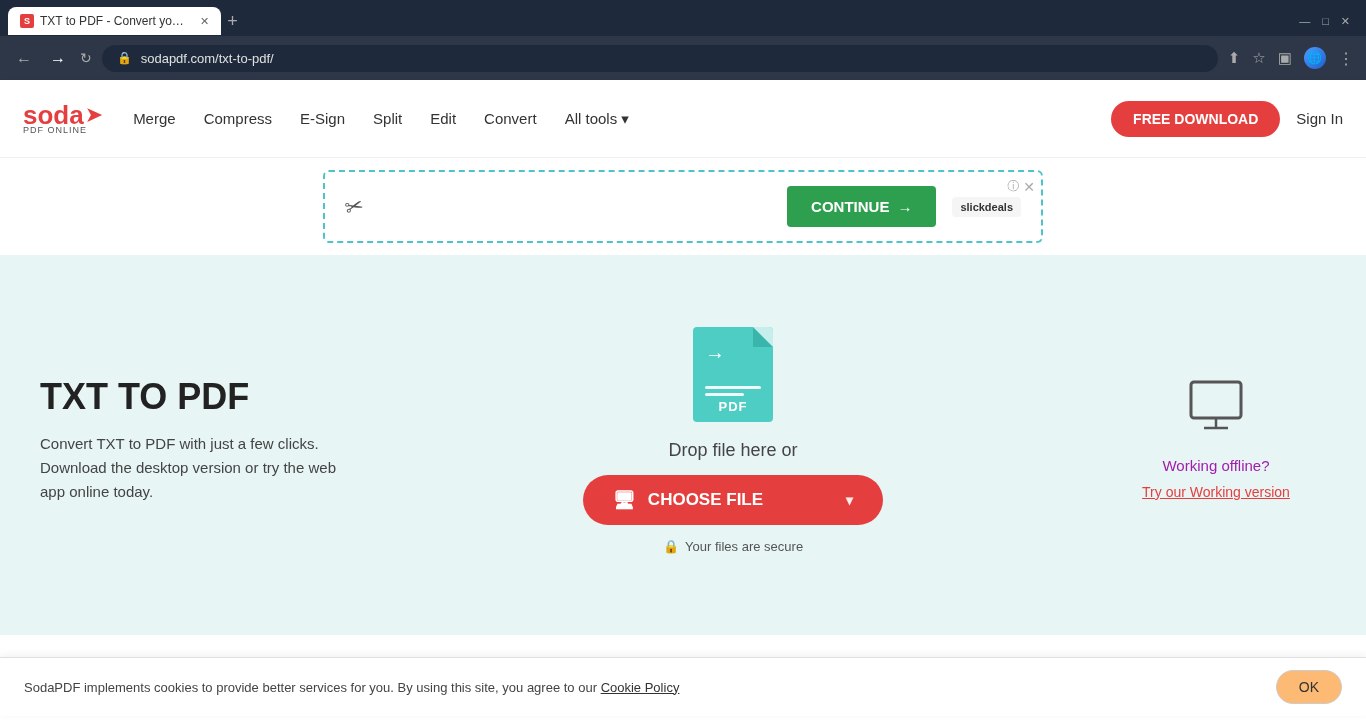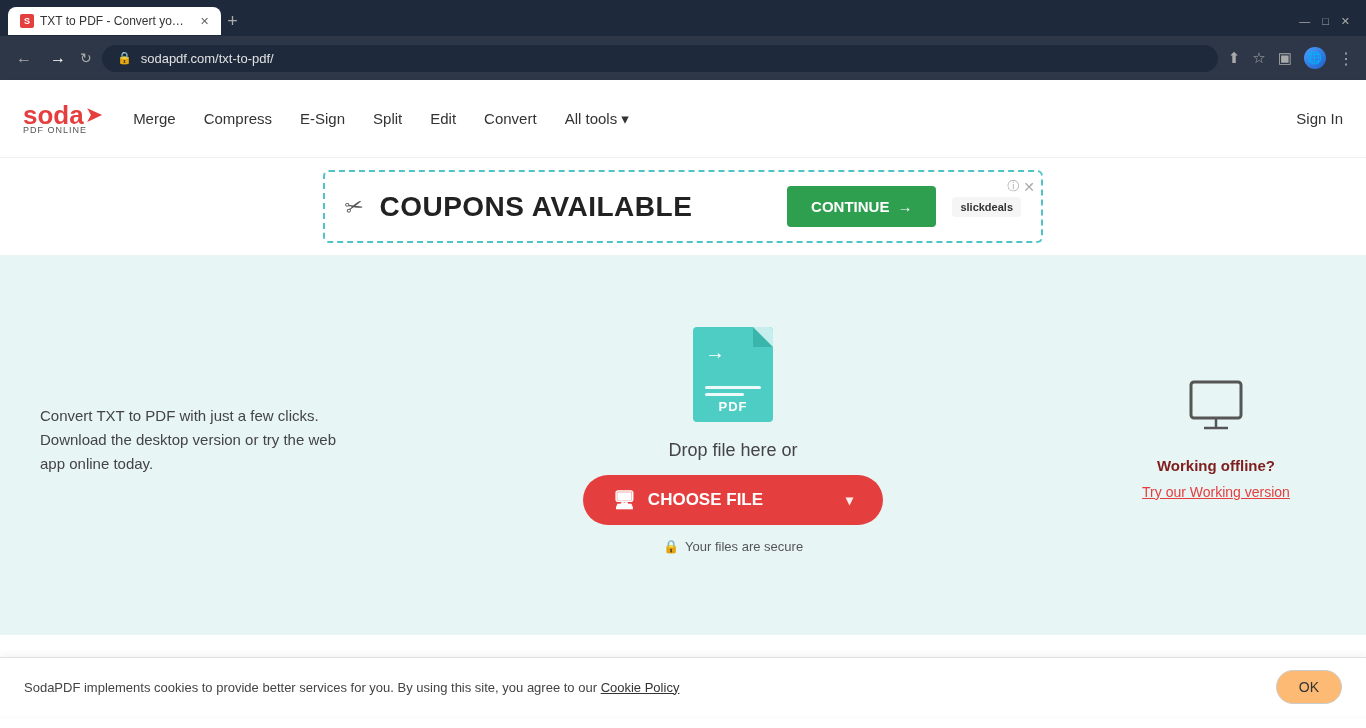--- a/index.html
+++ b/index.html
@@ -439,23 +439,23 @@
       flex-direction: column;
       align-items: center;
       gap: 10px;
     }
     .monitor-display-icon {
       font-size: 52px;
       color: #555;
     }
     .working-offline {
       font-size: 15px;
-      color: #7f1d1d;
+      color: #a21caf;
       text-align: center;
-      font-weight: 700;
+      font-weight: 400;
     }
     .desktop-link {
       color: #e53e3e;
       text-decoration: underline;
       font-size: 14px;
       cursor: pointer;
     }
 
     
     .cookie-bar {
@@ -555,47 +555,48 @@
     <span class="nav-item">E-Sign</span>
     <span class="nav-item">Split</span>
     <span class="nav-item">Edit</span>
     <span class="nav-item">Convert</span>
     <span class="nav-item nav-alltools">
       <span>All tools</span>
       <span>▾</span>
     </span>
   </nav>
   <div class="nav-actions">
+    <button class="free-download-btn">FREE DOWNLOAD</button>
     <button class="sign-in-btn">Sign In</button>
   </div>
 </header>
 
 <div class="ad-banner">
   <div class="ad-inner">
     <span class="ad-scissors">✂</span>
     <div class="ad-text-group">
-      <div class="ad-headline">COUPONS AVAILABLE</div>
     </div>
     <button class="ad-continue-btn">
       <span>CONTINUE</span>
       <span>→</span>
     </button>
     <div class="ad-logo">
       <div class="slickdeals-box">slickdeals</div>
     </div>
     <div class="ad-close-btns">
       <span class="ad-info">ⓘ</span>
       <span class="ad-x">✕</span>
     </div>
   </div>
 </div>
 
 <div class="main-content">
 
   <div class="left-section">
+    <h1 class="page-title">TXT TO PDF</h1>
     <p class="page-desc">Convert TXT to PDF with just a few clicks. Download the desktop version or try the web app online today.</p>
   </div>
 
   <div class="center-section">
 
     <div class="pdf-file-icon">
       <div class="pdf-body">
         <div class="pdf-corner"></div>
         <div class="pdf-arrow-icon">→</div>
         <div class="pdf-lines">

